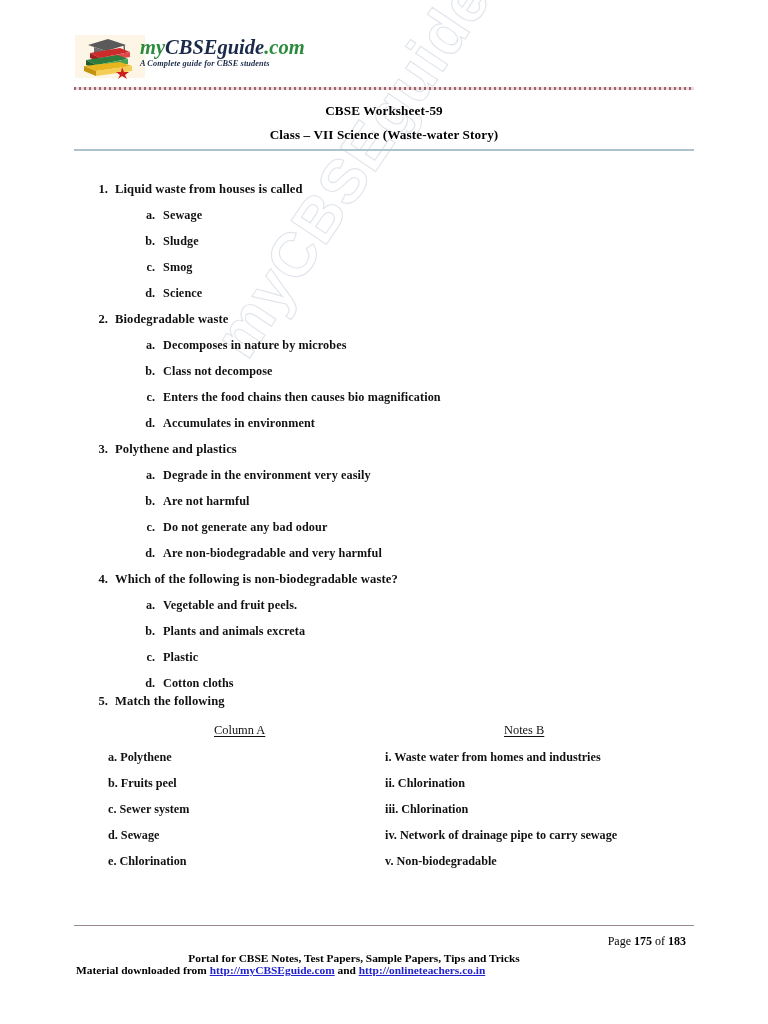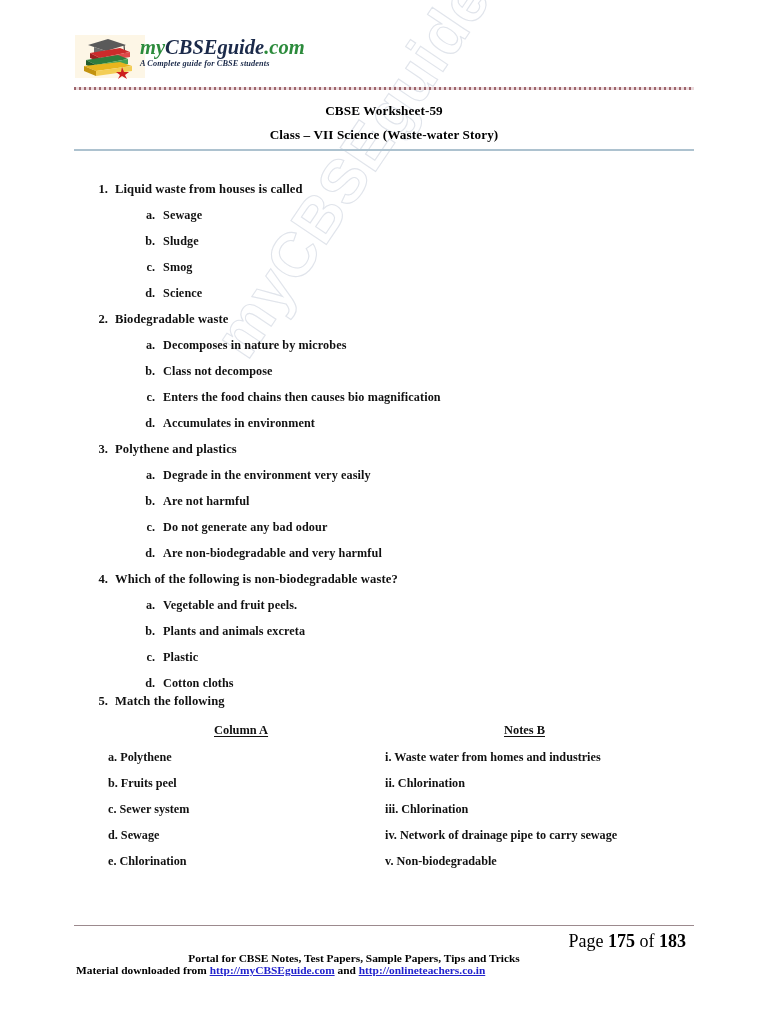--- a/index.html
+++ b/index.html
@@ -215,21 +215,21 @@
   }
   .col-headers {
     position: relative;
     height: 28px;
     line-height: 28px;
     margin-top: 2px;
   }
   .col-head {
     position: absolute;
     font-size: 12.4px;
-    font-weight: 700;
+    font-weight: 400;
     color: #111;
     text-decoration: underline;
     text-underline-offset: 2px;
   }
   .col-head.a { left: 140px; }
   .col-head.b { left: 430px; }
 
   .match-row {
     position: relative;
     height: 26px;
@@ -282,21 +282,21 @@
     margin-top: 29px;
   }
   .footer-link {
     color: #2222cc;
     text-decoration: underline;
     font-weight: 700;
   }
   .footer-page {
     position: absolute;
     right: 8px;
-    font-size: 18px;
+    font-size: 12px;
     color: #000;
     white-space: nowrap;
     font-weight: 400;
   }
   .footer-page b { font-weight: 700; }
   .footer-line2 {
     text-align: center;
     font-size: 11.4px;
     font-weight: 700;
     color: #000;

